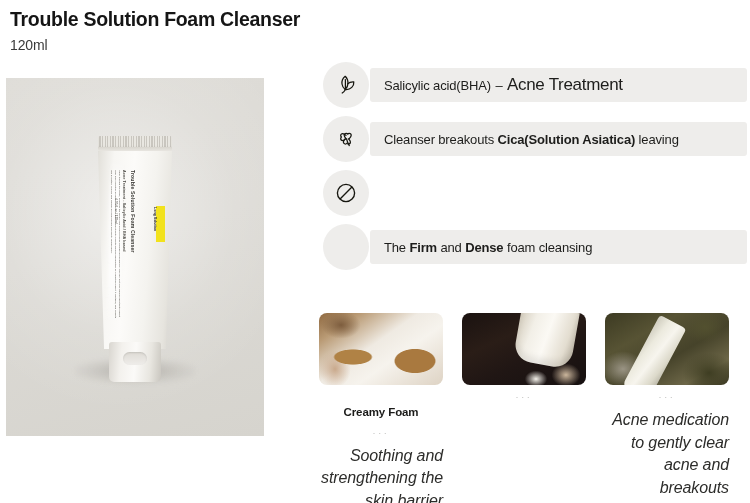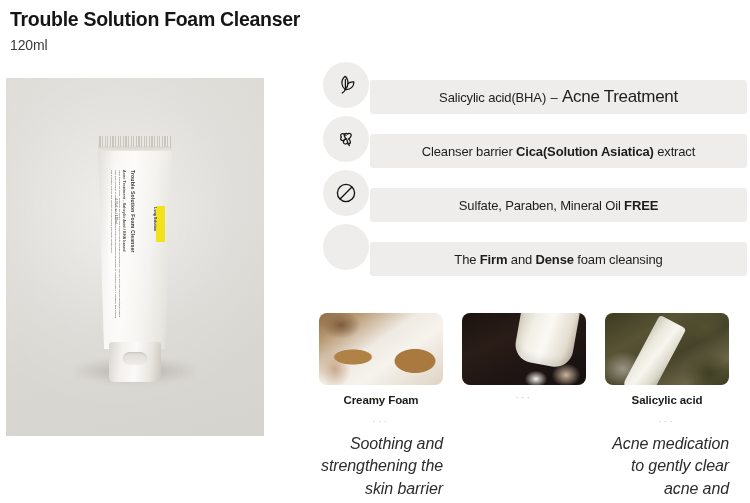--- a/index.html
+++ b/index.html
@@ -233,28 +233,27 @@
     border-radius: 50%;
     background: #eeedeb;
     display: flex;
     align-items: center;
     justify-content: center;
   }
   .feature-icon svg { display: block; }
   .feature-pill {
     position: absolute;
     left: 47px;
-    top: 18px;
+    top: 6px;
     right: 0;
     height: 34px;
     background: #eeedeb;
     border-radius: 3px;
     display: flex;
     align-items: center;
-    justify-content: center;
     padding: 0 14px;
   }
   .feature-text {
     font-size: 13px;
     color: #1d1d1b;
     letter-spacing: -0.15px;
     white-space: nowrap;
   }
   .feature-text .strong { font-weight: bold; }
   .feature-text .big {
@@ -322,21 +321,21 @@
     position: absolute;
     left: 34px;
     top: 4px;
     width: 30px;
     height: 82px;
     border-radius: 4px 4px 8px 8px;
     background: linear-gradient(100deg, #cdcabc 0%, #eceade 26%, #f7f5ee 50%, #dcd9ca 78%, #aeab9c 100%);
     transform: rotate(28deg);
   }
   .card-title {
-    margin-top: 8px;
+    margin-top: 20px;
     font-size: 11.5px;
     font-weight: bold;
     color: #1b1b19;
     text-align: center;
     line-height: 1.35;
     letter-spacing: -0.1px;
   }
   .card-sep {
     margin: 8px auto 7px;
     font-size: 9px;
@@ -414,37 +413,32 @@
       <div class="feature-icon">
         <svg width="24" height="24" viewBox="0 0 24 24" fill="none" stroke="#16160f" stroke-width="1.25" stroke-linecap="round" stroke-linejoin="round">
           <path d="M12 11.6c-1.5-1.6-1.8-2.3-1.8-3.3 0-1.1.9-2 2-2 .6 0 1.2.3 1.5.8.3-.5.9-.8 1.5-.8 1.1 0 2 .9 2 2 0 1-.4 1.7-1.9 3.3"></path>
           <path d="M12 11.6c-1.6 1.5-2.3 1.9-3.3 1.9-1.1 0-2-.9-2-2 0-.6.3-1.2.8-1.5-.5-.3-.8-.9-.8-1.5 0-1.1.9-2 2-2 1 0 1.7.4 3.3 1.9"></path>
           <path d="M12 11.6c1.6 1.5 2 2.2 2 3.2 0 1.1-.9 2-2 2-.6 0-1.2-.3-1.5-.8-.3.5-.9.8-1.5.8-1.1 0-2-.9-2-2 0-1 .4-1.7 1.9-3.2" transform="translate(2.4 0.2)"></path>
           <path d="M12.6 12.2c.6 2.4 1.5 4.6 2.7 6.4"></path>
         </svg>
       </div>
       <div class="feature-pill">
         <div class="feature-text">
-          <span>Cleanser barrier </span><span class="strong">Cica(Solution Asiatica)</span><span> extract</span>
+          <span>Cleanser breakouts </span><span class="strong">Cica(Solution Asiatica)</span><span> leaving</span>
         </div>
       </div>
     </div>
 
     <div class="feature-row">
       <div class="feature-icon">
         <svg width="26" height="26" viewBox="0 0 26 26" fill="none" stroke="#16160f" stroke-width="1.35" stroke-linecap="round">
           <circle cx="13" cy="13" r="8.6"></circle>
           <line x1="7.3" y1="18.7" x2="18.7" y2="7.3"></line>
         </svg>
       </div>
-      <div class="feature-pill">
-        <div class="feature-text">
-          <span>Sulfate, Paraben, Mineral Oil </span><span class="strong">FREE</span>
-        </div>
-      </div>
     </div>
 
     <div class="feature-row">
       <div class="feature-icon"></div>
       <div class="feature-pill">
         <div class="feature-text">
           <span>The </span><span class="strong">Firm</span><span> and </span><span class="strong">Dense</span><span> foam cleansing</span>
         </div>
       </div>
     </div>
@@ -460,20 +454,19 @@
       <div class="card-desc">Soothing and strengthening the skin barrier</div>
     </div>
 
     <div class="card">
       <div class="card-image img-dispense"></div>
       <div class="card-sep">···</div>
     </div>
 
     <div class="card">
       <div class="card-image img-moss"></div>
-      <div class="card-title">Salicylic acid</div>
       <div class="card-sep">···</div>
       <div class="card-desc">Acne medication to gently clear acne and breakouts</div>
     </div>
 
   </div>
 
 </div>
 
 </body></html>

